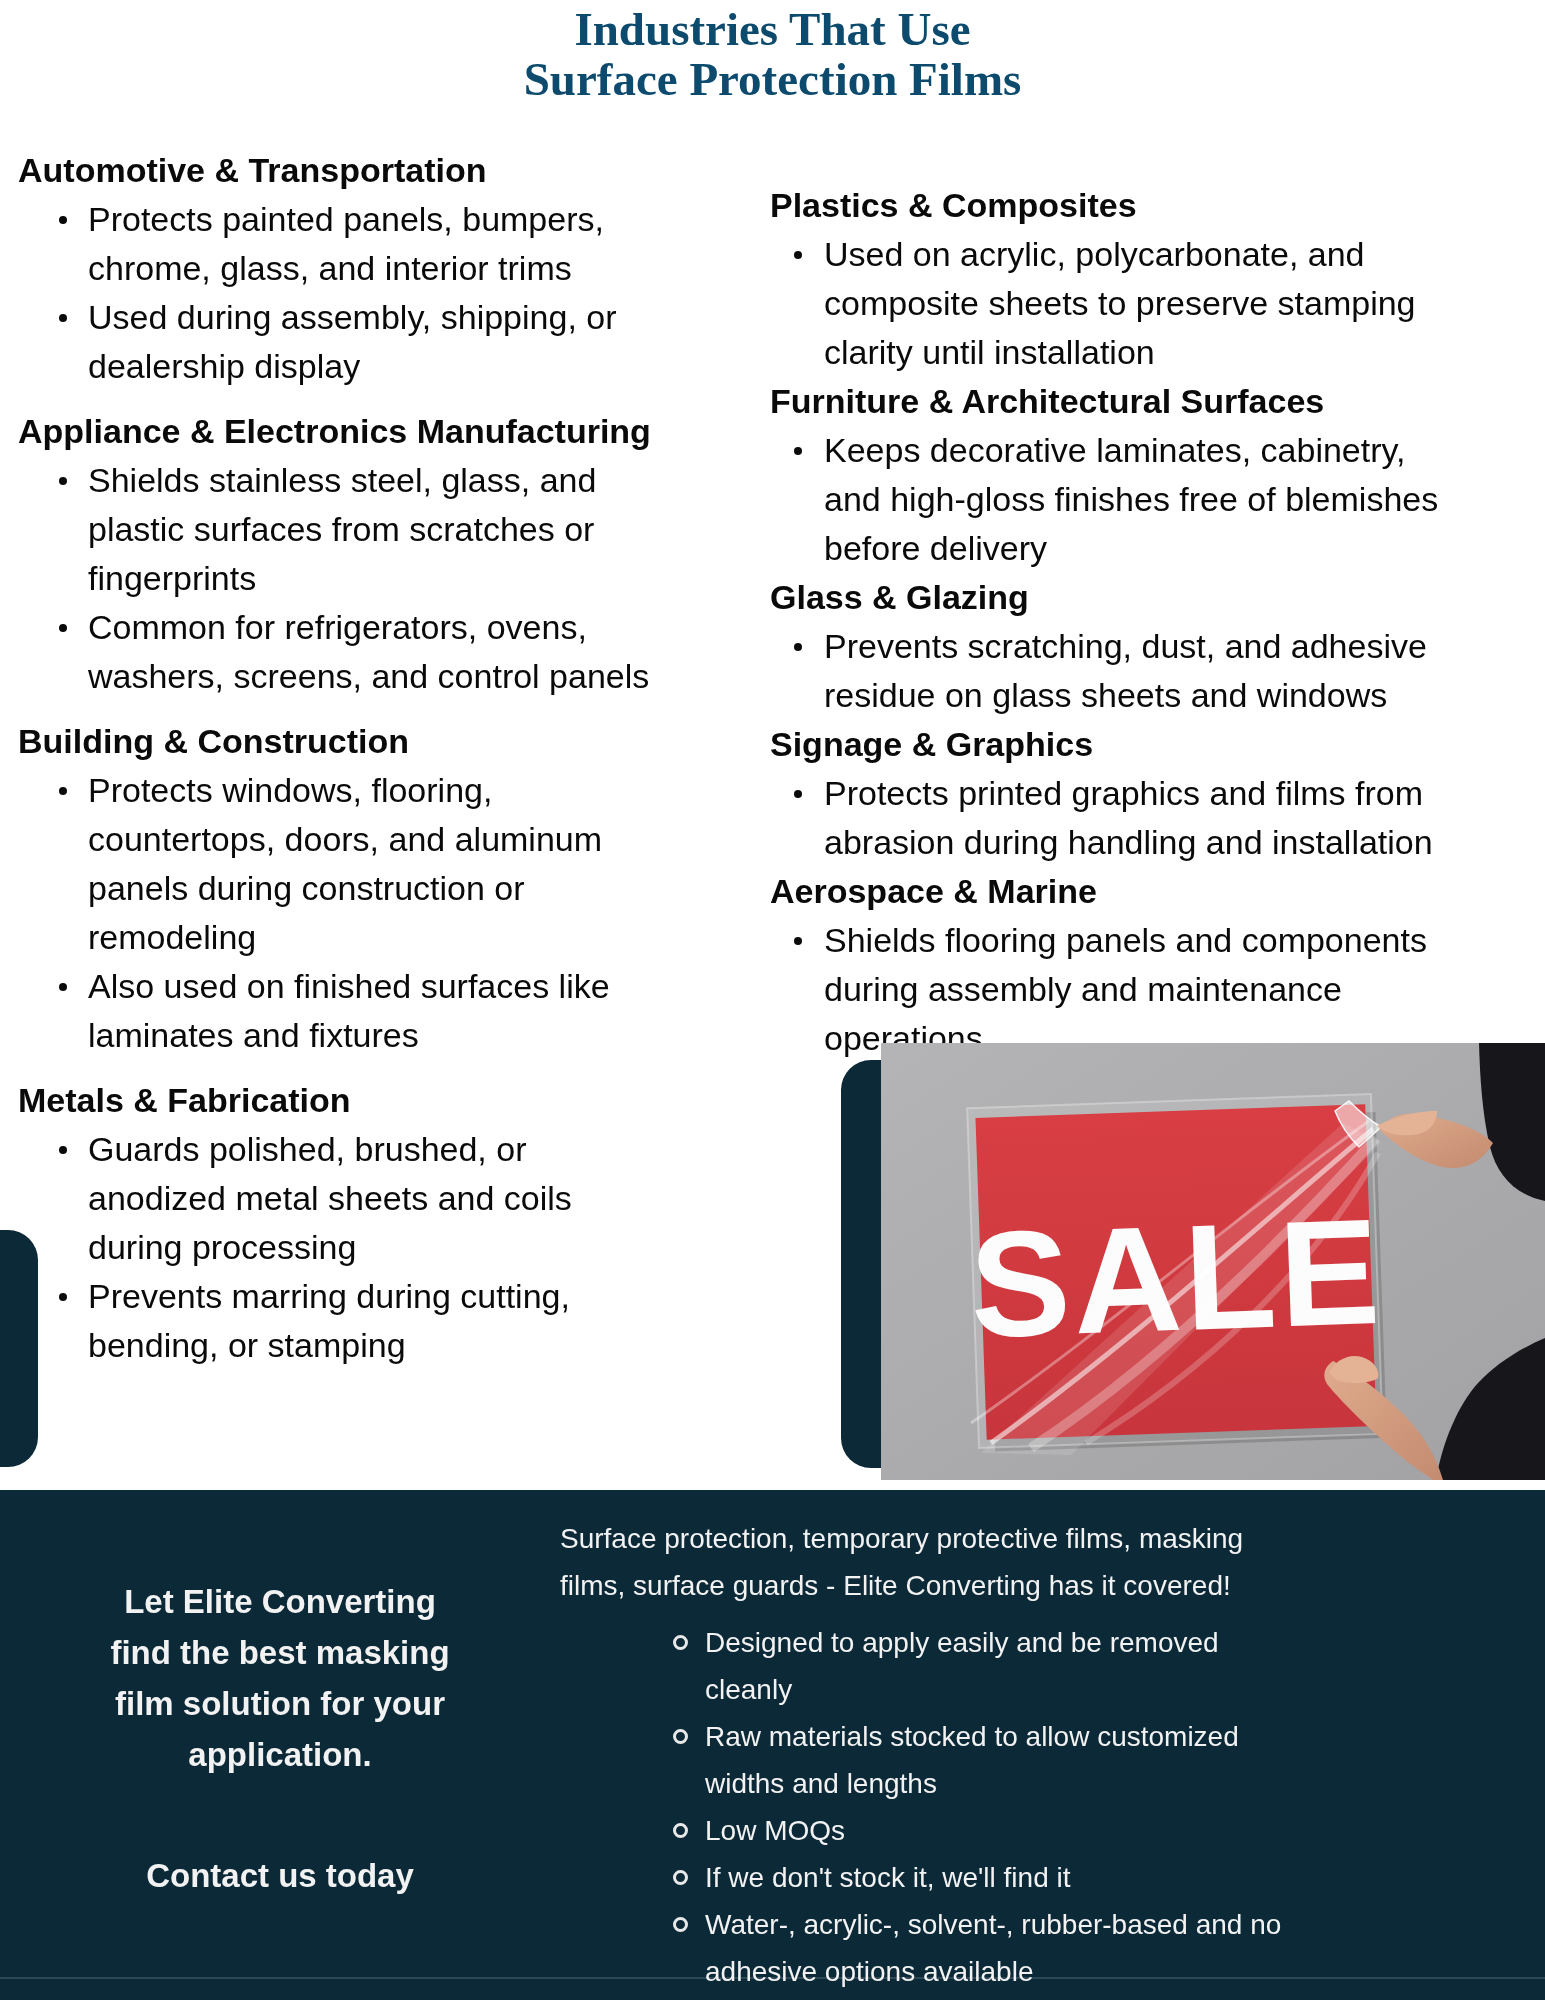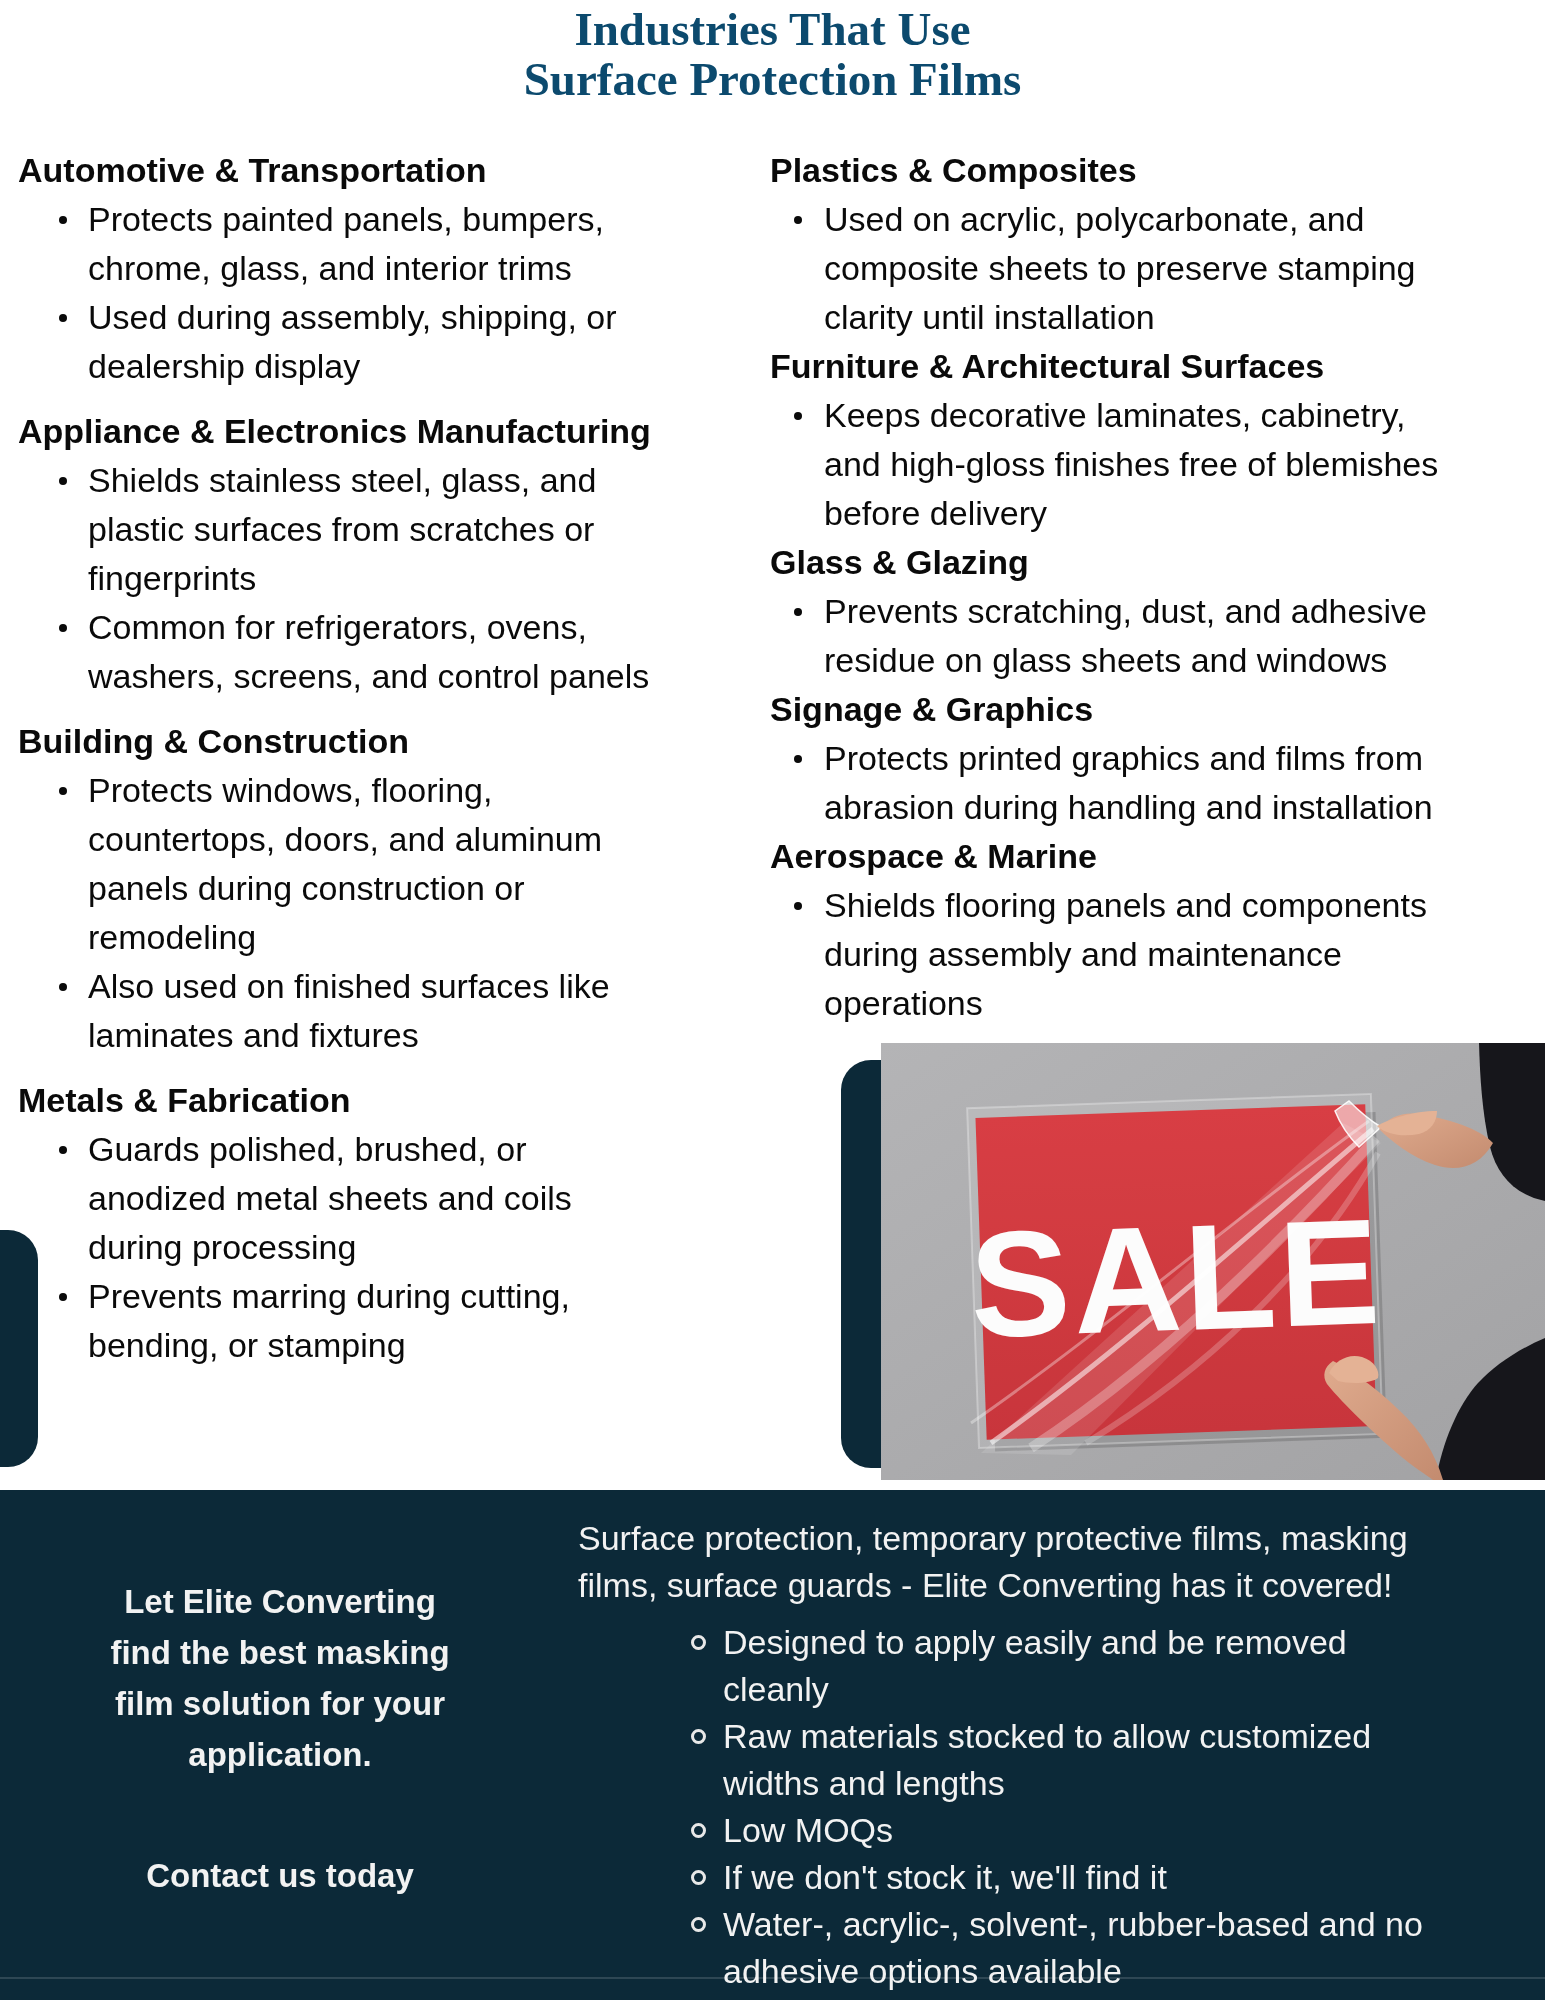--- a/index.html
+++ b/index.html
@@ -7,21 +7,21 @@
   #page{position:relative;width:1545px;height:2000px;background:#ffffff;overflow:hidden;}
 
   
   #title{position:absolute;top:4px;left:0;width:1545px;text-align:center;
          font-family:"Liberation Serif", serif;font-weight:700;font-size:47px;line-height:50px;color:#0c4a6e;}
 
   
   .col{position:absolute;top:146px;font-size:34px;line-height:49px;color:#0a0a0a;}
   .col div{white-space:nowrap;}
   #left-col{left:18px;width:700px;}
-  #right-col{left:770px;width:775px;}
+  #right-col{left:770px;width:775px;margin-top:35px;}
   .h{font-weight:700;}
   #left-col .h{margin-top:16px;}
   #left-col .h:first-child{margin-top:0;}
   #right-col .h{margin-top:0;}
   #left-col .b{position:relative;padding-left:70px;}
   #left-col .b::before{content:'';position:absolute;left:41px;top:21px;width:8px;height:8px;border-radius:50%;background:#0a0a0a;}
   #left-col .c{padding-left:70px;}
   #right-col .b{position:relative;padding-left:54px;}
   #right-col .b::before{content:'';position:absolute;left:24px;top:21px;width:8px;height:8px;border-radius:50%;background:#0a0a0a;}
   #right-col .c{padding-left:54px;}
@@ -32,21 +32,21 @@
   
   #photo-card{position:absolute;left:841px;top:1060px;width:664px;height:408px;background:#0c2938;border-radius:30px;}
 
   
   #photo{position:absolute;left:881px;top:1043px;width:664px;height:437px;display:block;}
 
   
   #footer{position:absolute;left:0;top:1490px;width:1545px;height:510px;background:#0c2938;color:#f2f2f2;}
   #footer-left{position:absolute;left:0;top:86px;width:560px;text-align:center;font-weight:700;font-size:33px;line-height:51px;}
   #contact{margin-top:70px;font-weight:700;font-size:33px;}
-  #footer-right{position:absolute;left:578px;top:25px;width:960px;font-size:34px;line-height:47px;}
+  #footer-right{position:absolute;left:560px;top:25px;width:960px;font-size:28px;line-height:47px;}
   .fi{white-space:nowrap;}
   #footer-bullets{margin-top:10px;}
   .fb{position:relative;padding-left:145px;white-space:nowrap;}
   .fb::before{content:'';position:absolute;left:113px;top:16px;width:9px;height:9px;border:3px solid #e8e8e8;border-radius:50%;background:transparent;}
   .fc{padding-left:145px;white-space:nowrap;}
   #bottom-line{position:absolute;left:0;top:487px;width:100%;height:2px;background:rgba(255,255,255,0.14);}
 </style>
 </head>
 <body>
 

